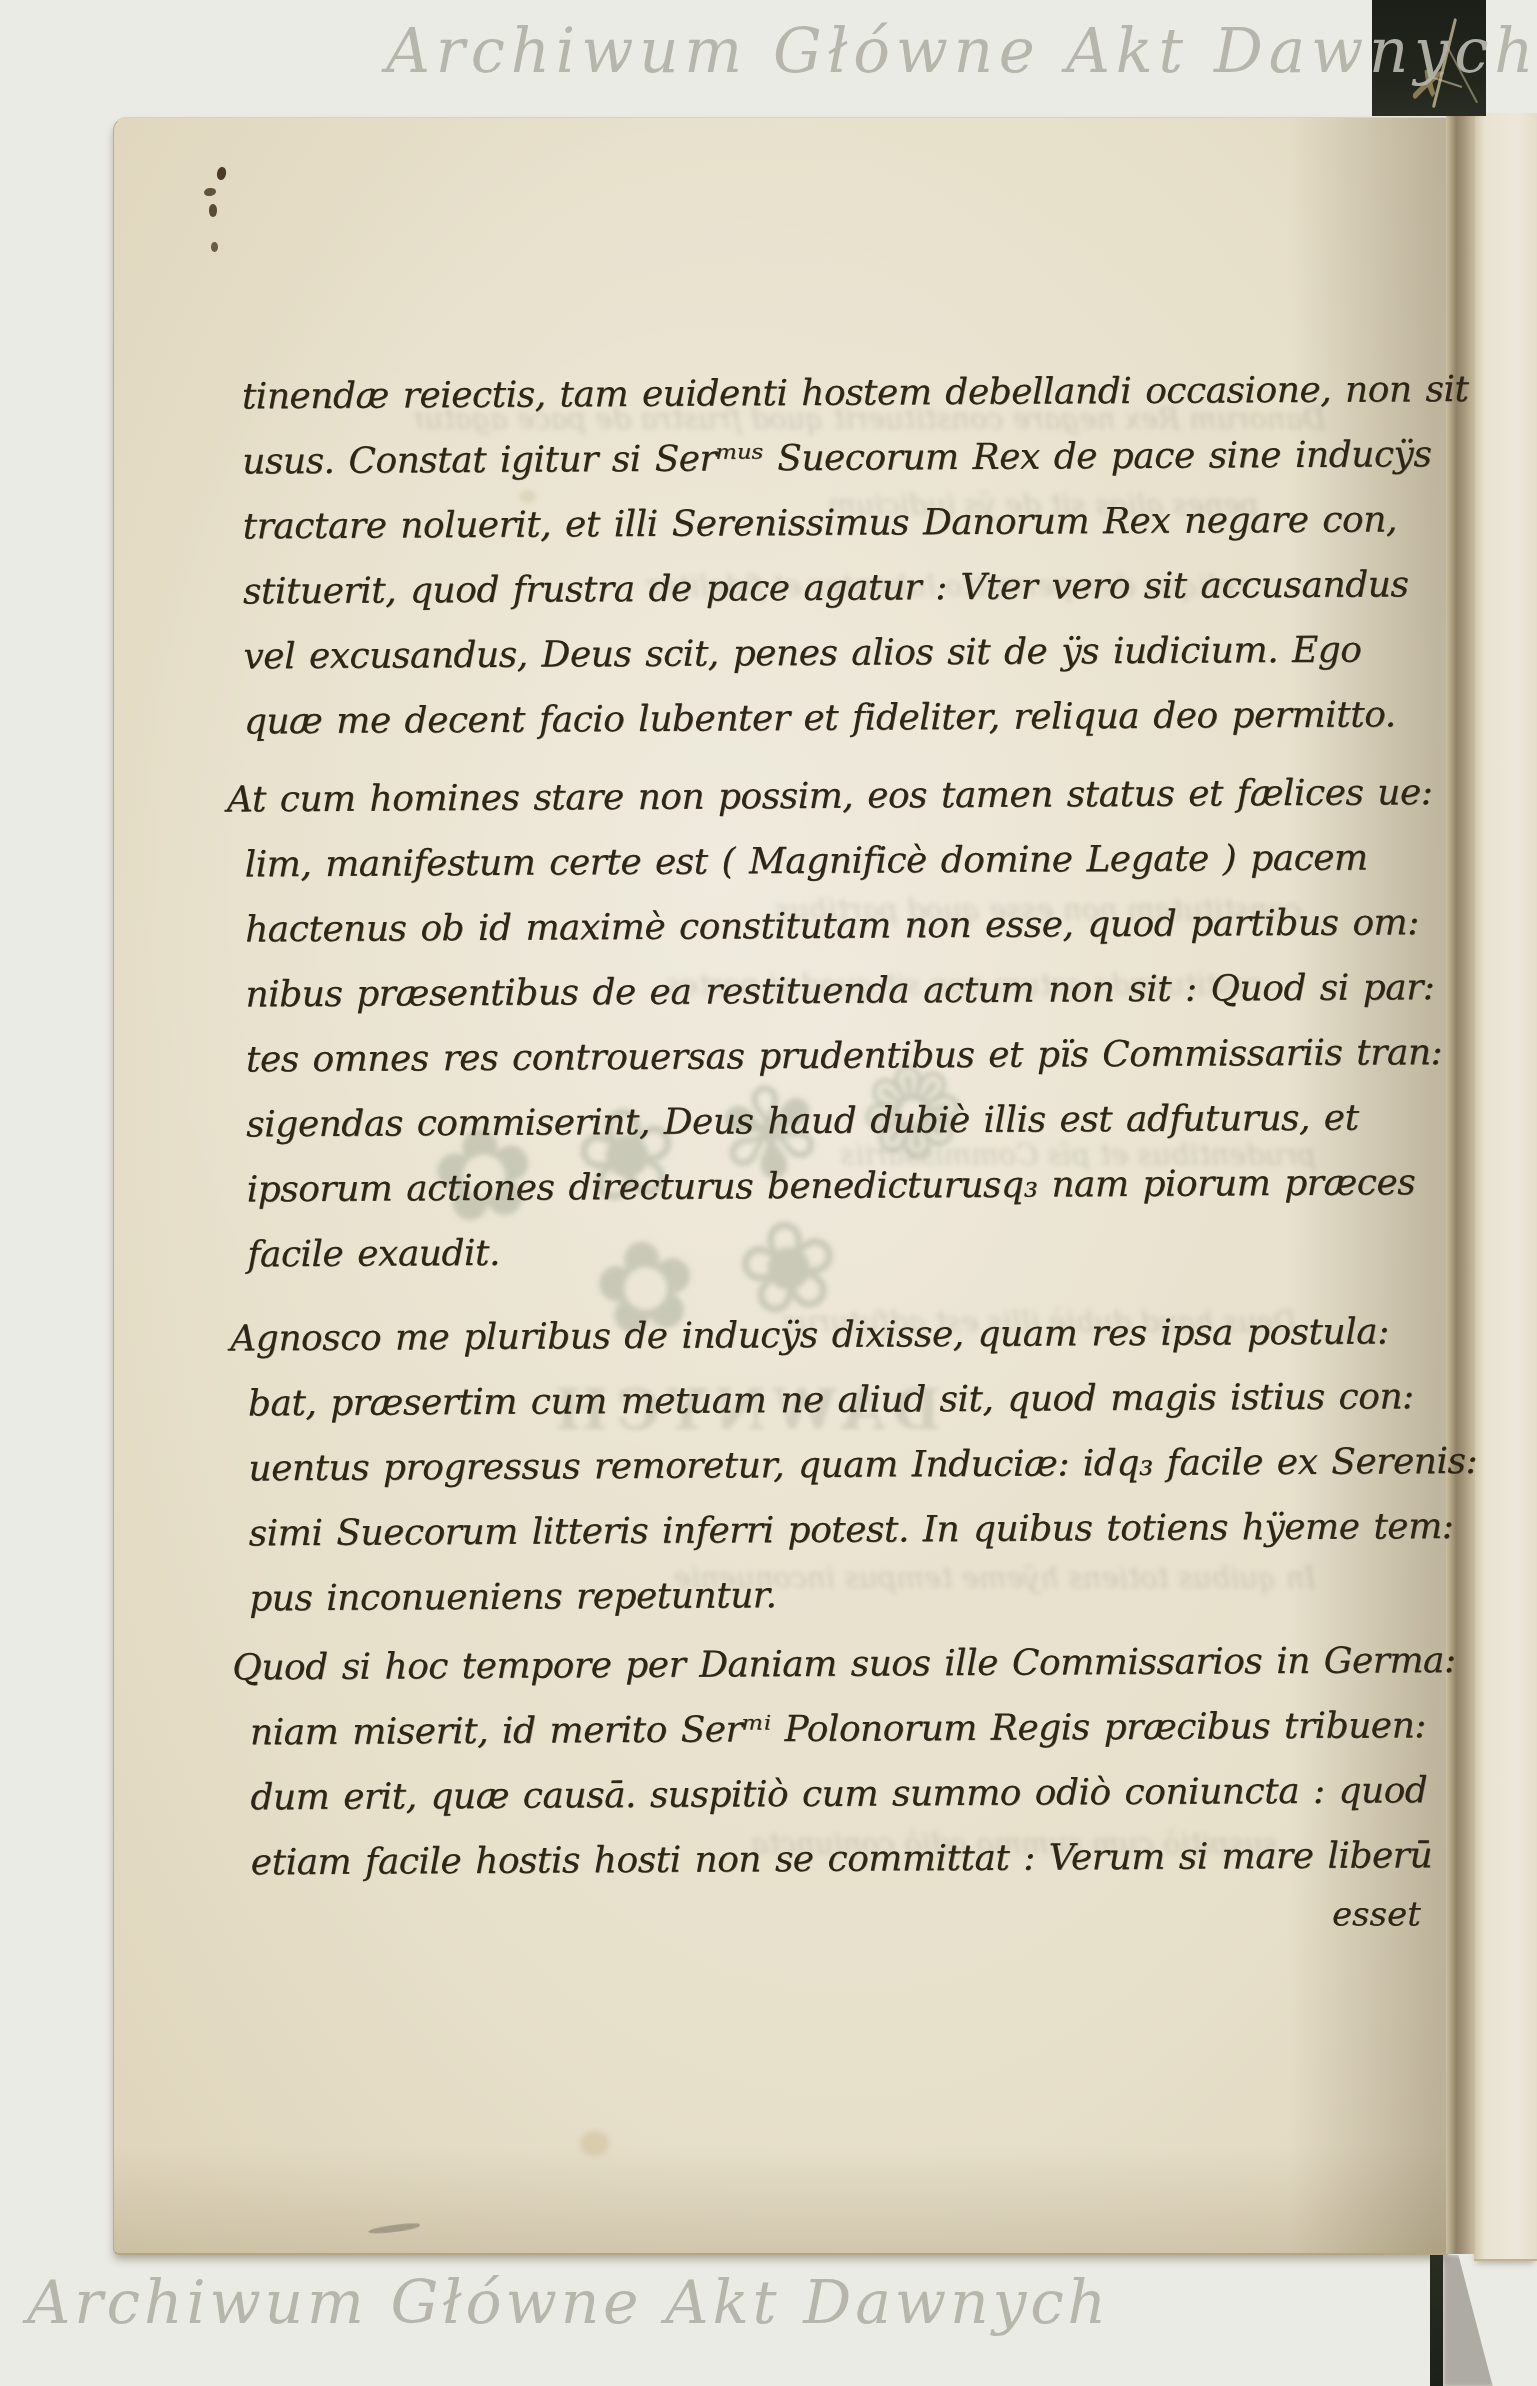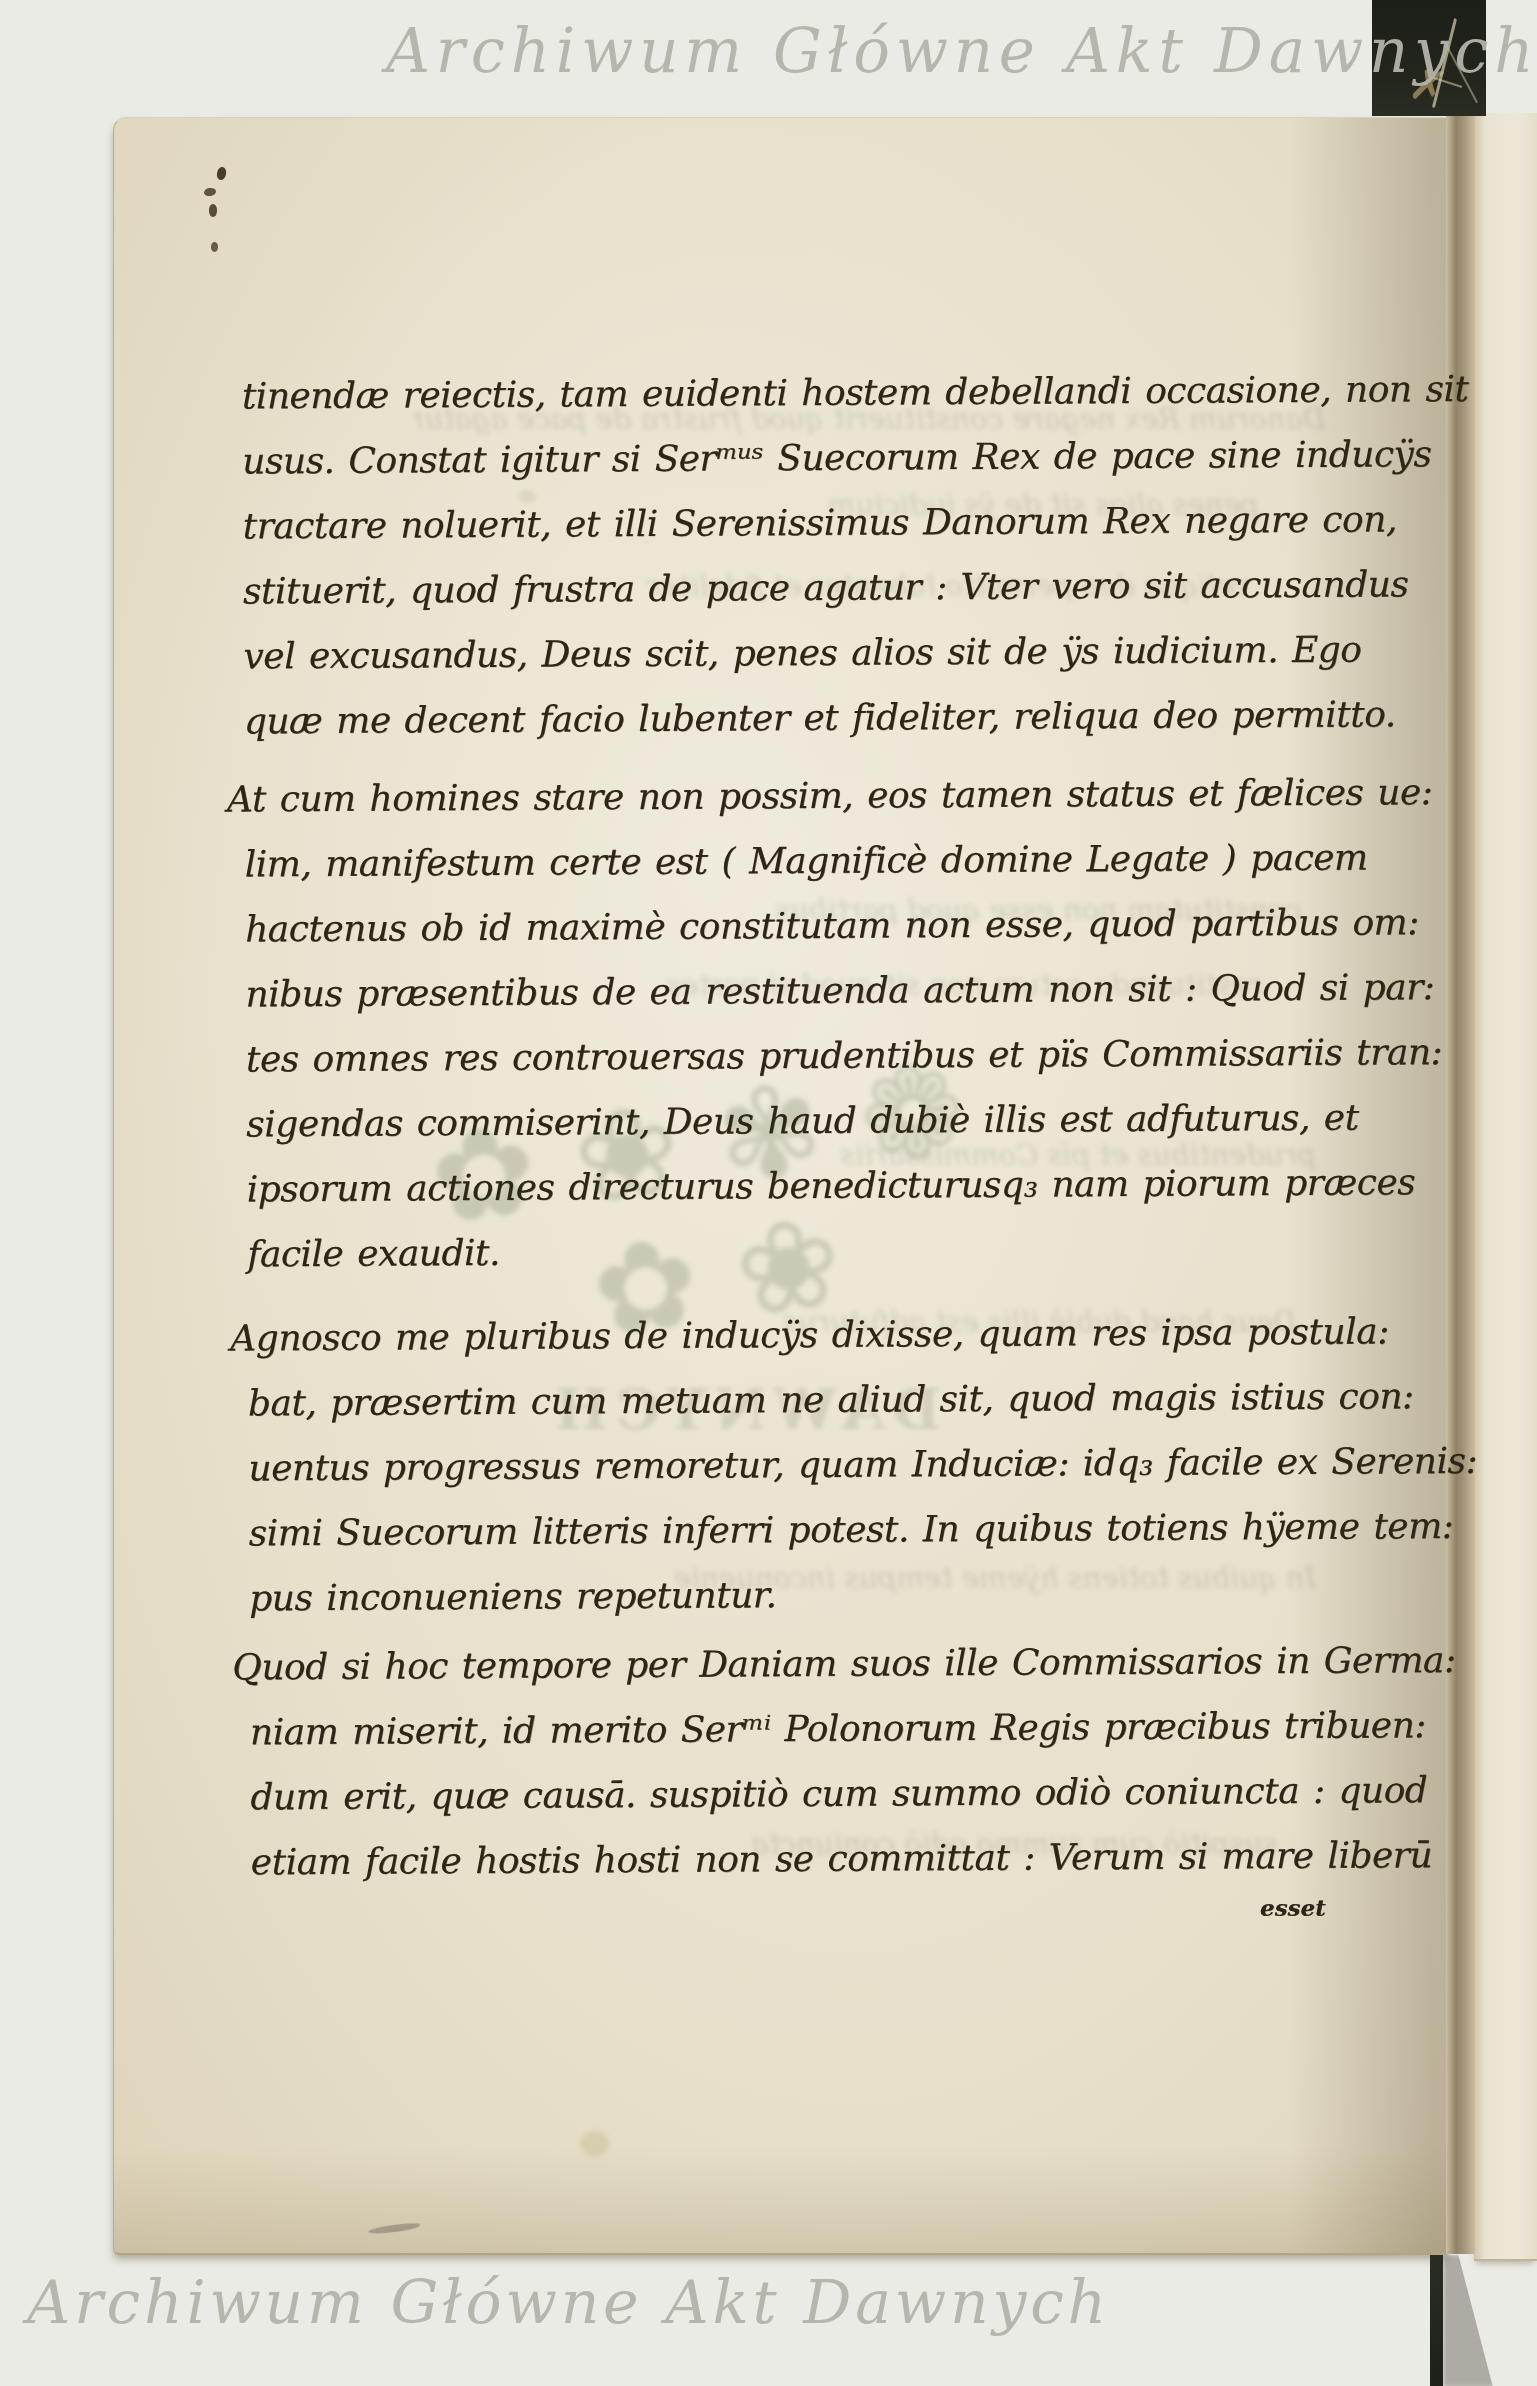--- a/index.html
+++ b/index.html
@@ -111,24 +111,23 @@
     font-style:italic;font-size:36px;letter-spacing:-0.5px;word-spacing:2.9px;
     text-shadow:0.5px 0.4px 0.6px rgba(45,37,22,.55);
   }
   .para{margin:0;}
   .para+.para.m1{margin-top:13.4px;}
   .para+.para.m2{margin-top:19px;}
   .para+.para.m3{margin-top:3.8px;}
   .line{height:65px;line-height:65px;white-space:nowrap;padding-left:17.3px;}
   .line.para-start{padding-left:0;}
   .catchword{
-    position:absolute;left:1260px;top:1894px;z-index:20;
-    font-style:italic;font-size:23px;color:var(--ink,#2d2516);
+    position:absolute;left:1332px;top:1894px;z-index:20;
+    font-style:italic;font-size:34px;color:var(--ink,#2d2516);
     text-shadow:0.4px 0.3px 0.5px rgba(45,37,22,.5);
-    font-weight:bold;
   }
 </style>
 </head>
 <body>
 
 <div class="scene">
 
   <div class="ribbon-top"></div>
   <span class="x-mark">✗</span>
   <div class="fiber fiber1"></div>

